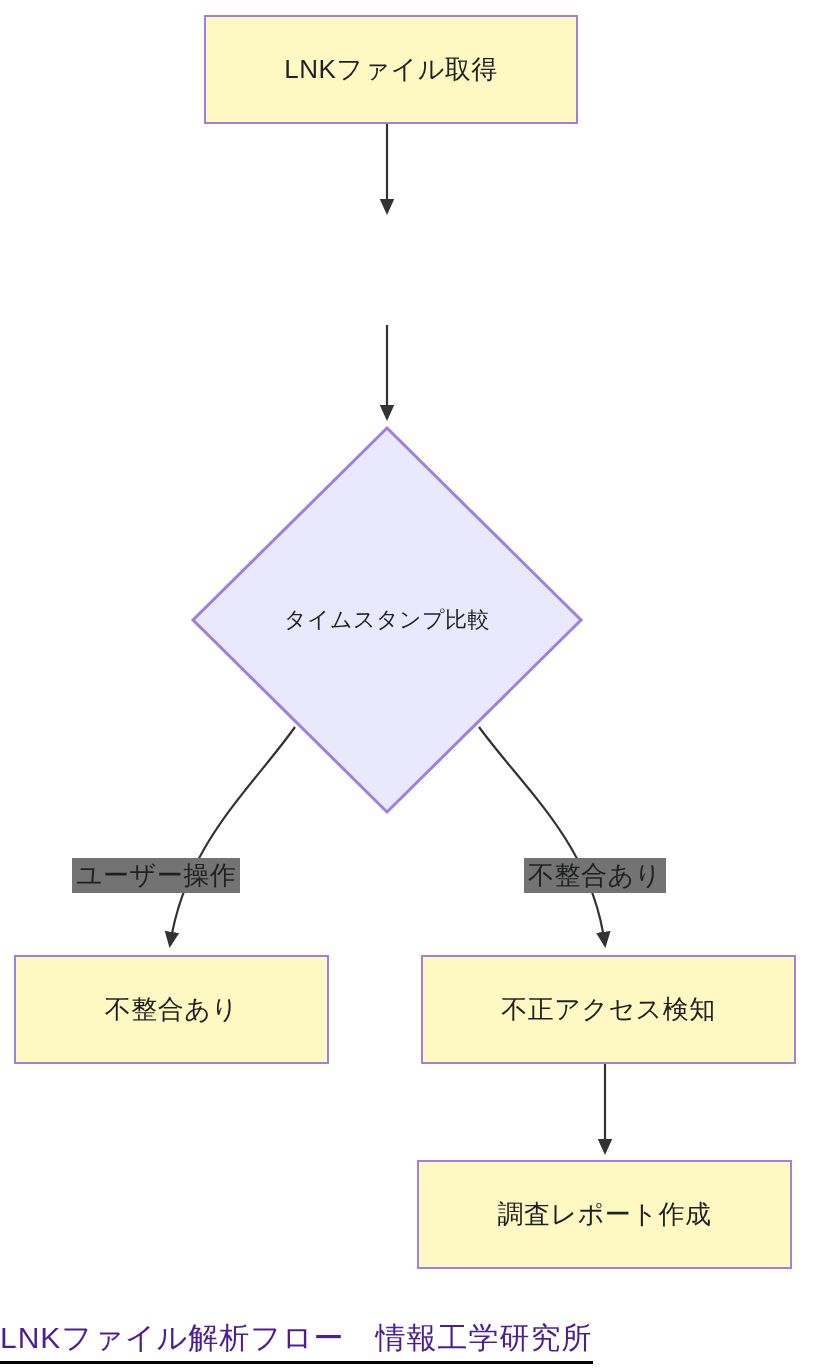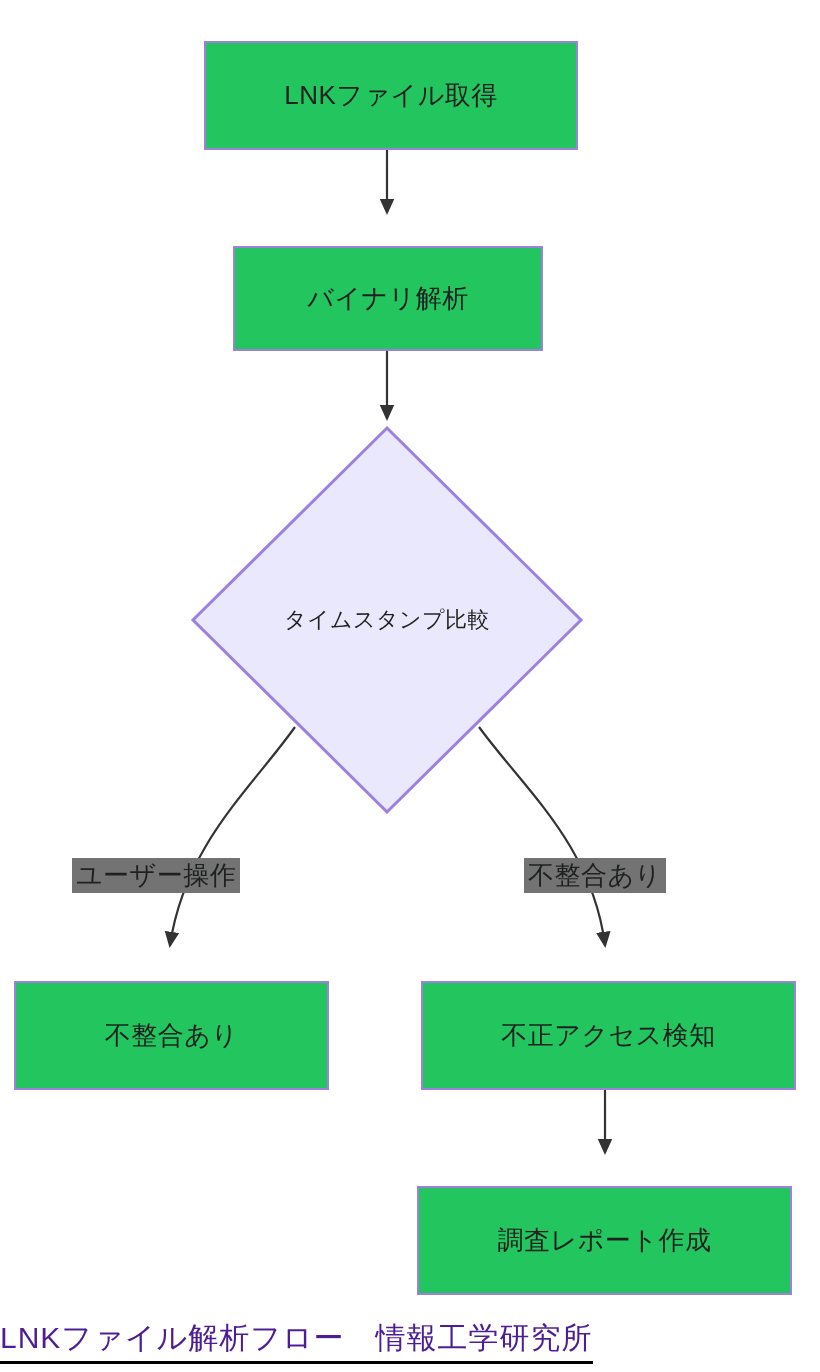--- a/index.html
+++ b/index.html
@@ -27,26 +27,25 @@
     position: absolute;
     left: 0;
     top: 0;
     width: 820px;
     height: 1372px;
     pointer-events: none;
   }
   .node {
     position: absolute;
     box-sizing: border-box;
-    background: #22c55e;
+    background: #fef9c3;
     border: 2px solid #9d80e0;
     display: flex;
     align-items: center;
     justify-content: center;
-    margin-top: 26px;
   }
   .node .node-label {
     font-size: 26px;
     line-height: 1.2;
     color: #1f2020;
     letter-spacing: 0.5px;
     white-space: nowrap;
   }
   .diamond-wrap {
     position: absolute;
@@ -107,23 +106,20 @@
 
     <path d="M 479 727 C 525 790, 592 845, 605 945" stroke="#333333" stroke-width="2.2" fill="none" marker-end="url(#arrow)"></path>
 
     <path d="M 605 1064 L 605 1152" stroke="#333333" stroke-width="2.2" fill="none" marker-end="url(#arrow)"></path>
   </svg>
 
   <div class="node" style="left:204px; top:15px; width:374px; height:109px;">
     <span class="node-label">LNKファイル取得</span>
   </div>
 
-  <div class="node" style="left:233px; top:220px; width:310px; height:105px;">
-    <span class="node-label">バイナリ解析</span>
-  </div>
 
   <div class="diamond-wrap" style="left:190px; top:425px; width:394px; height:390px;">
     <svg width="394" height="390" viewBox="0 0 394 390">
       <polygon points="197,3 391,195 197,387 3,195" fill="#e9e8fc" stroke="#9d80e0" stroke-width="3"></polygon>
     </svg>
     <span class="node-label">タイムスタンプ比較</span>
   </div>
 
   <div class="node" style="left:14px; top:955px; width:315px; height:109px;">
     <span class="node-label">不整合あり</span>

